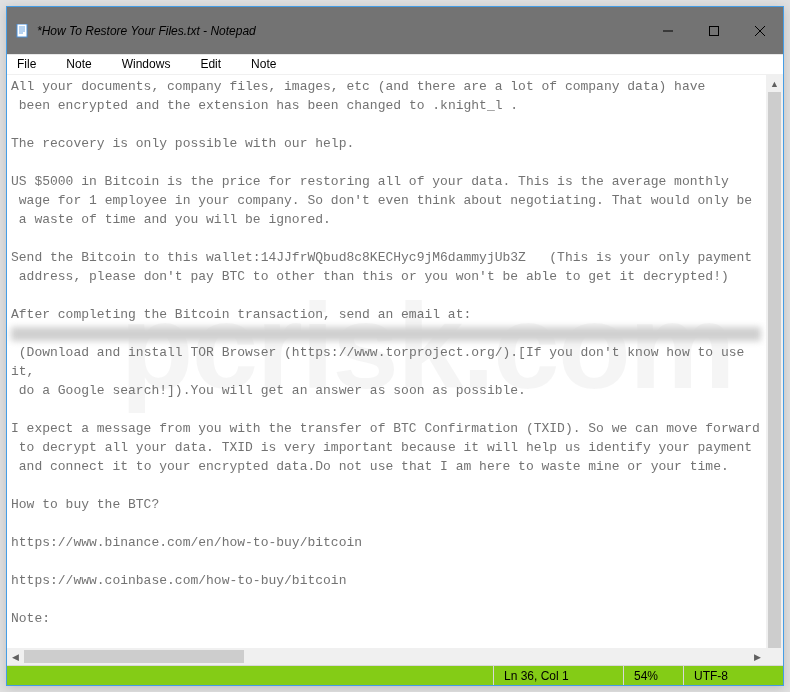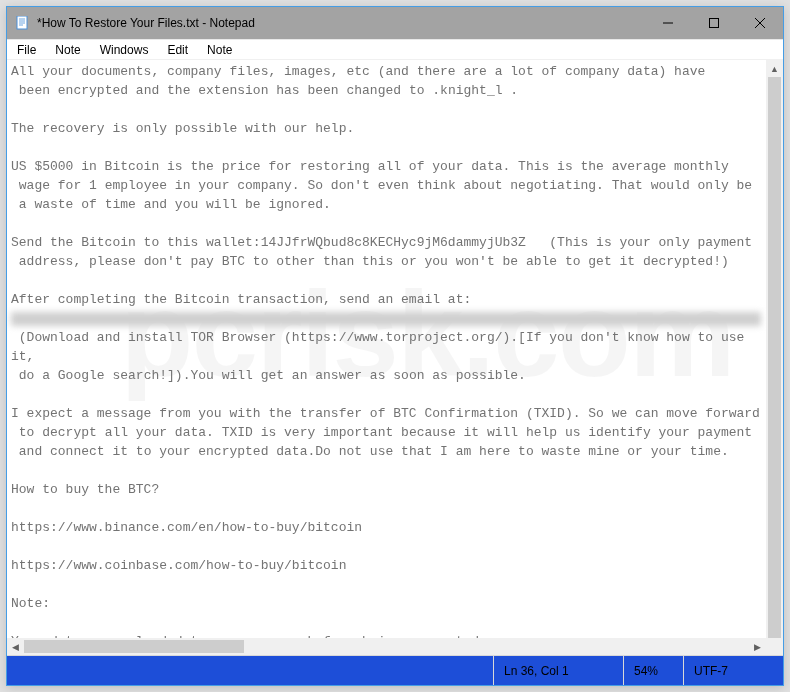--- a/index.html
+++ b/index.html
@@ -18,25 +18,26 @@
     top: 6px;
     width: 778px;
     height: 680px;
     background: #ffffff;
     border: 1px solid #459de5;
     display: flex;
     flex-direction: column;
     box-shadow: 0 2px 10px rgba(0,0,0,0.15);
   }
   .titlebar {
-    height: 33px;
-    background: #a3a3a3;
+    height: 48px;
+    background: #737373;
     display: flex;
     align-items: center;
     border-bottom: 1px solid #e8e8e8;
+    font-style: italic;
   }
   .title-icon {
     width: 16px;
     height: 16px;
     margin: 0 6px 0 8px;
     display: flex;
     align-items: center;
     justify-content: center;
   }
   .title-text {
@@ -56,23 +57,23 @@
     display: flex;
     align-items: center;
     justify-content: center;
     color: #000;
     cursor: pointer;
   }
   .menubar {
     height: 20px;
     background: #ffffff;
     display: flex;
-    align-items: center;
+    align-items: flex-start;
     padding: 0 4px;
-    gap: 7px;
+    gap: 18px;
     border-bottom: 1px solid #f0f0f0;
   }
   .menu-item {
     padding: 2px 6px;
     font-size: 12px;
     color: #000;
     cursor: pointer;
   }
   .content-wrap {
     flex: 1;
@@ -137,22 +138,22 @@
     background: #cdcdcd;
   }
   .sb-thumb-h {
     position: absolute;
     top: 2px; bottom: 2px;
     left: 0;
     width: 220px;
     background: #cdcdcd;
   }
   .statusbar {
-    height: 30px;
-    background: #1d4ed8;
+    height: 20px;
+    background: #84cc16;
     border-top: 1px solid #d8d8d8;
     display: flex;
     align-items: center;
     font-size: 12px;
     color: #000;
   }
   .status-cell {
     height: 100%;
     display: flex;
     align-items: center;
@@ -277,16 +278,16 @@
       </div>
       <div class="sb-btn">▶</div>
     </div>
     <div class="sb-corner"></div>
   </div>
 
   <div class="statusbar">
     <div class="status-spacer"></div>
     <div class="status-cell" style="width:130px">Ln 36, Col 1</div>
     <div class="status-cell" style="width:60px">54%</div>
-    <div class="status-cell" style="width:100px">UTF-7</div>
+    <div class="status-cell" style="width:100px">UTF-8</div>
   </div>
 
 </div>
 
 </body></html>

